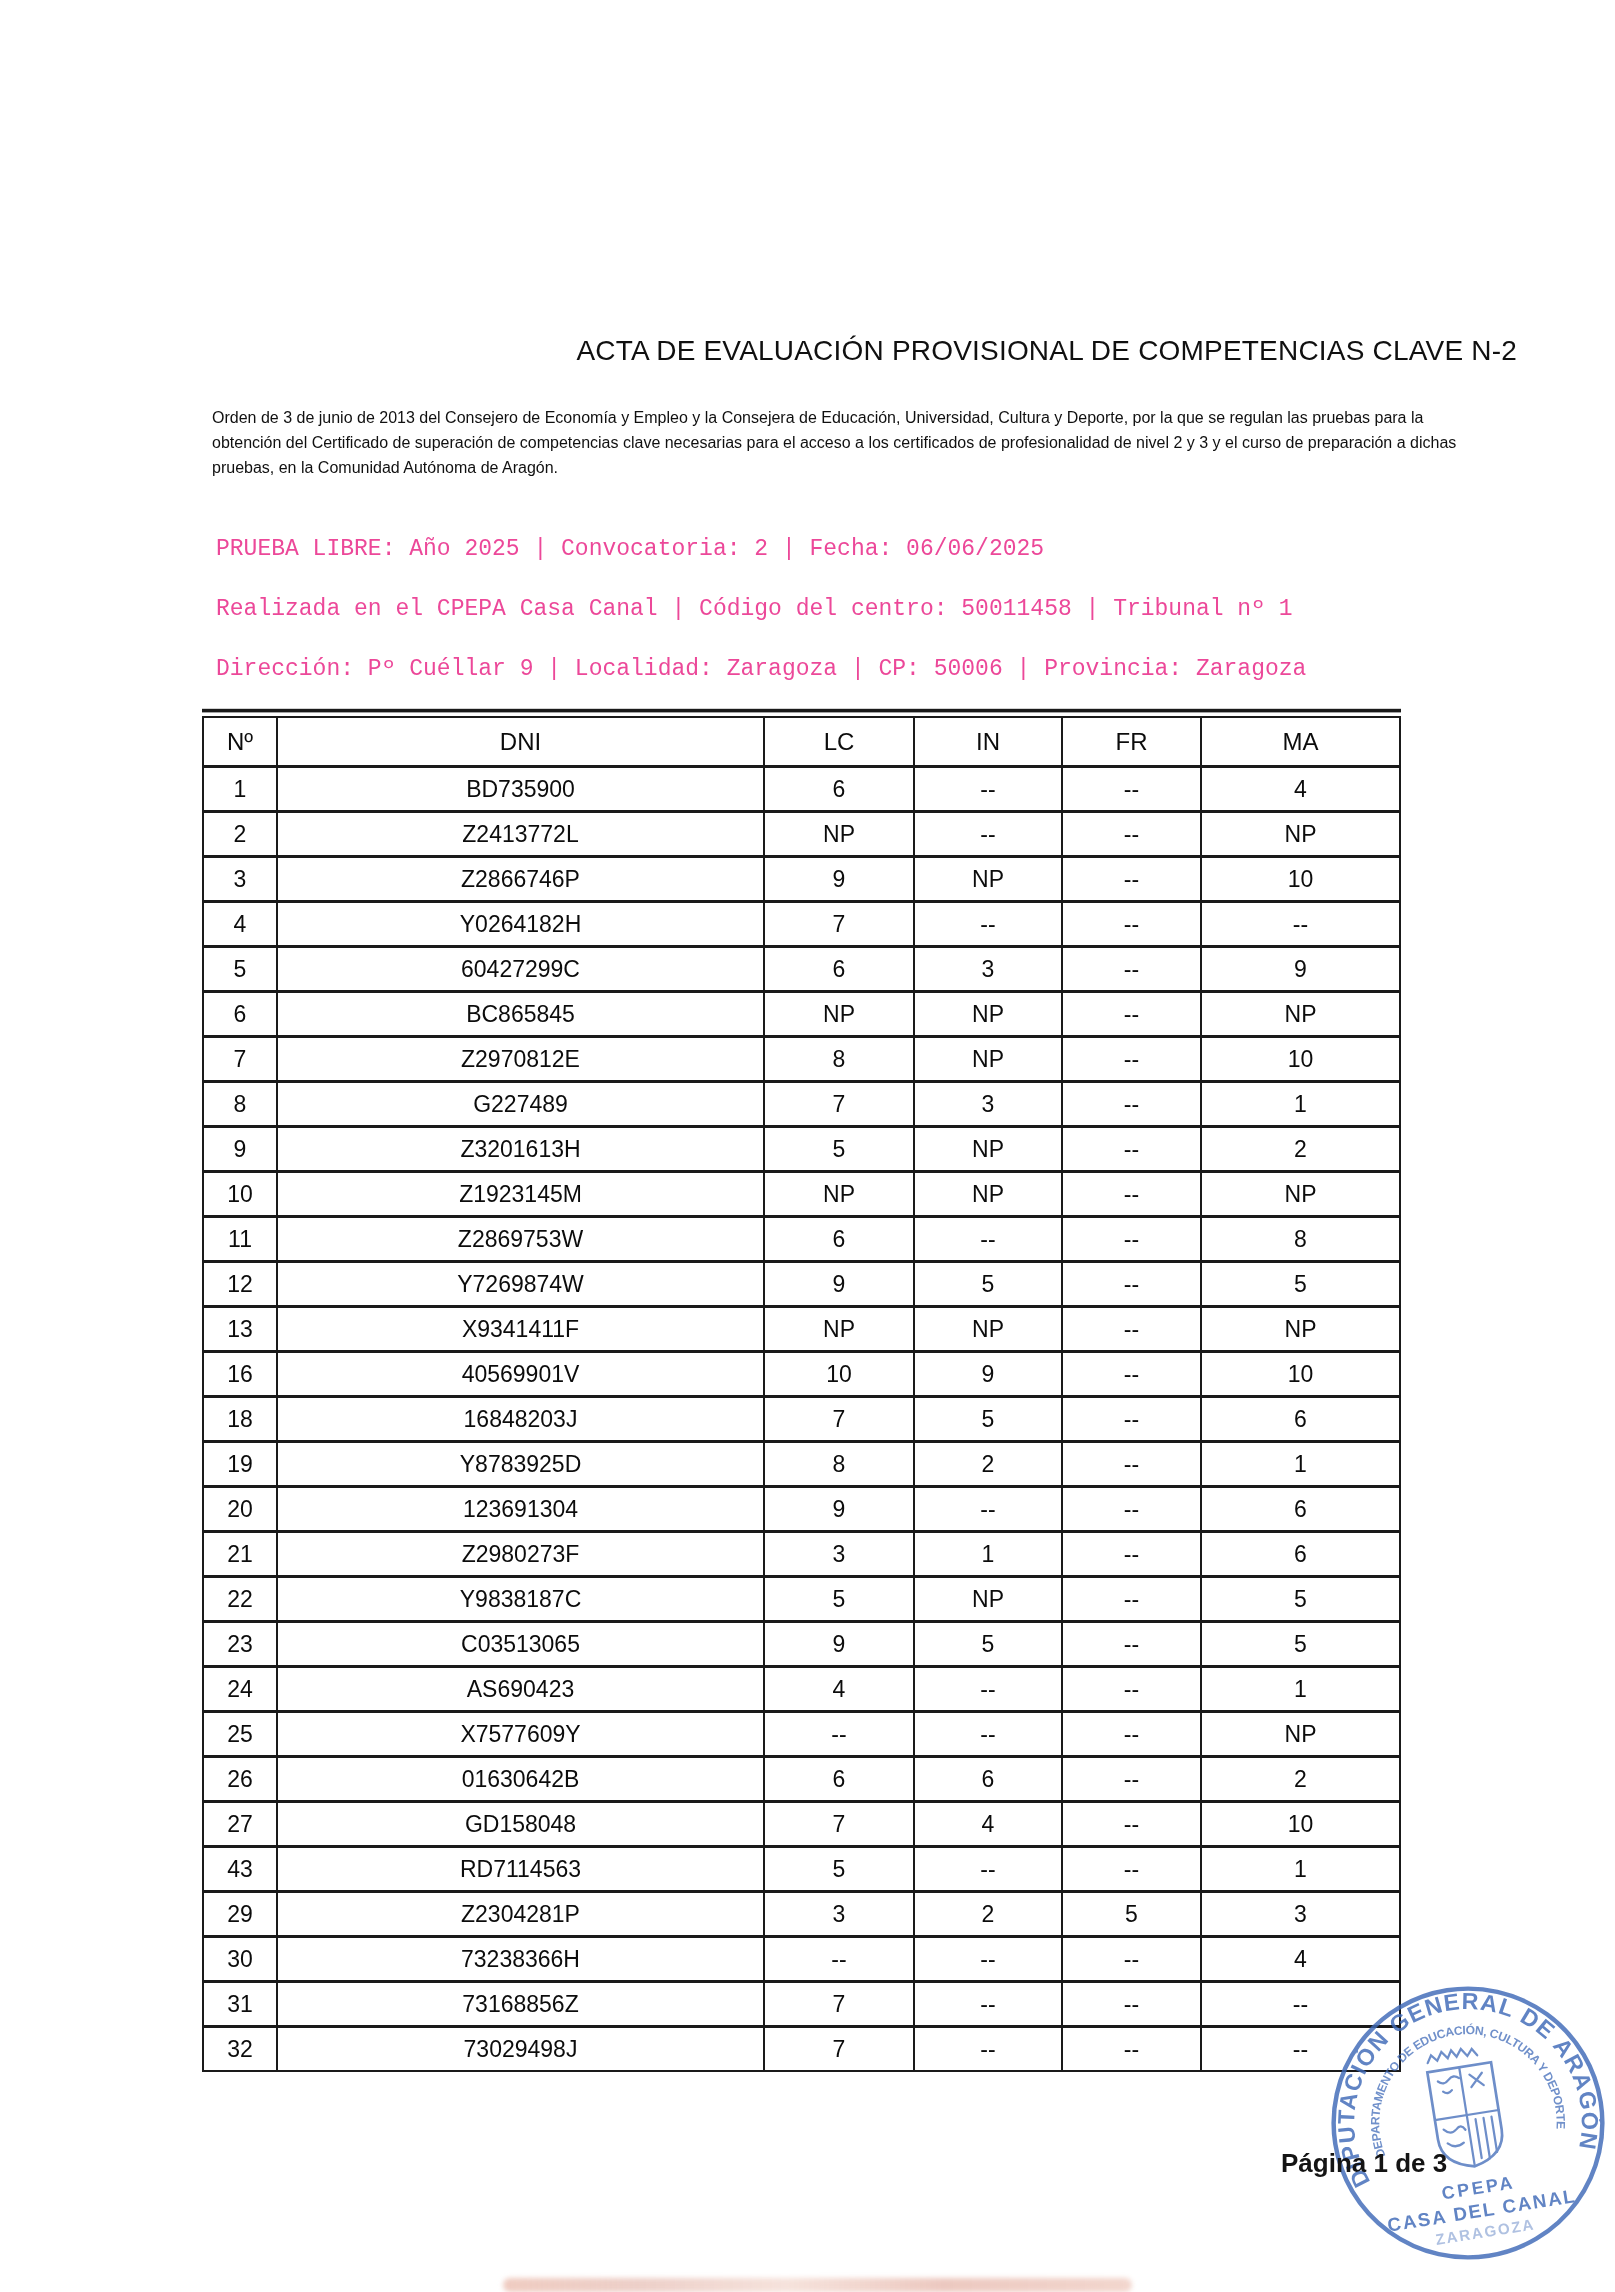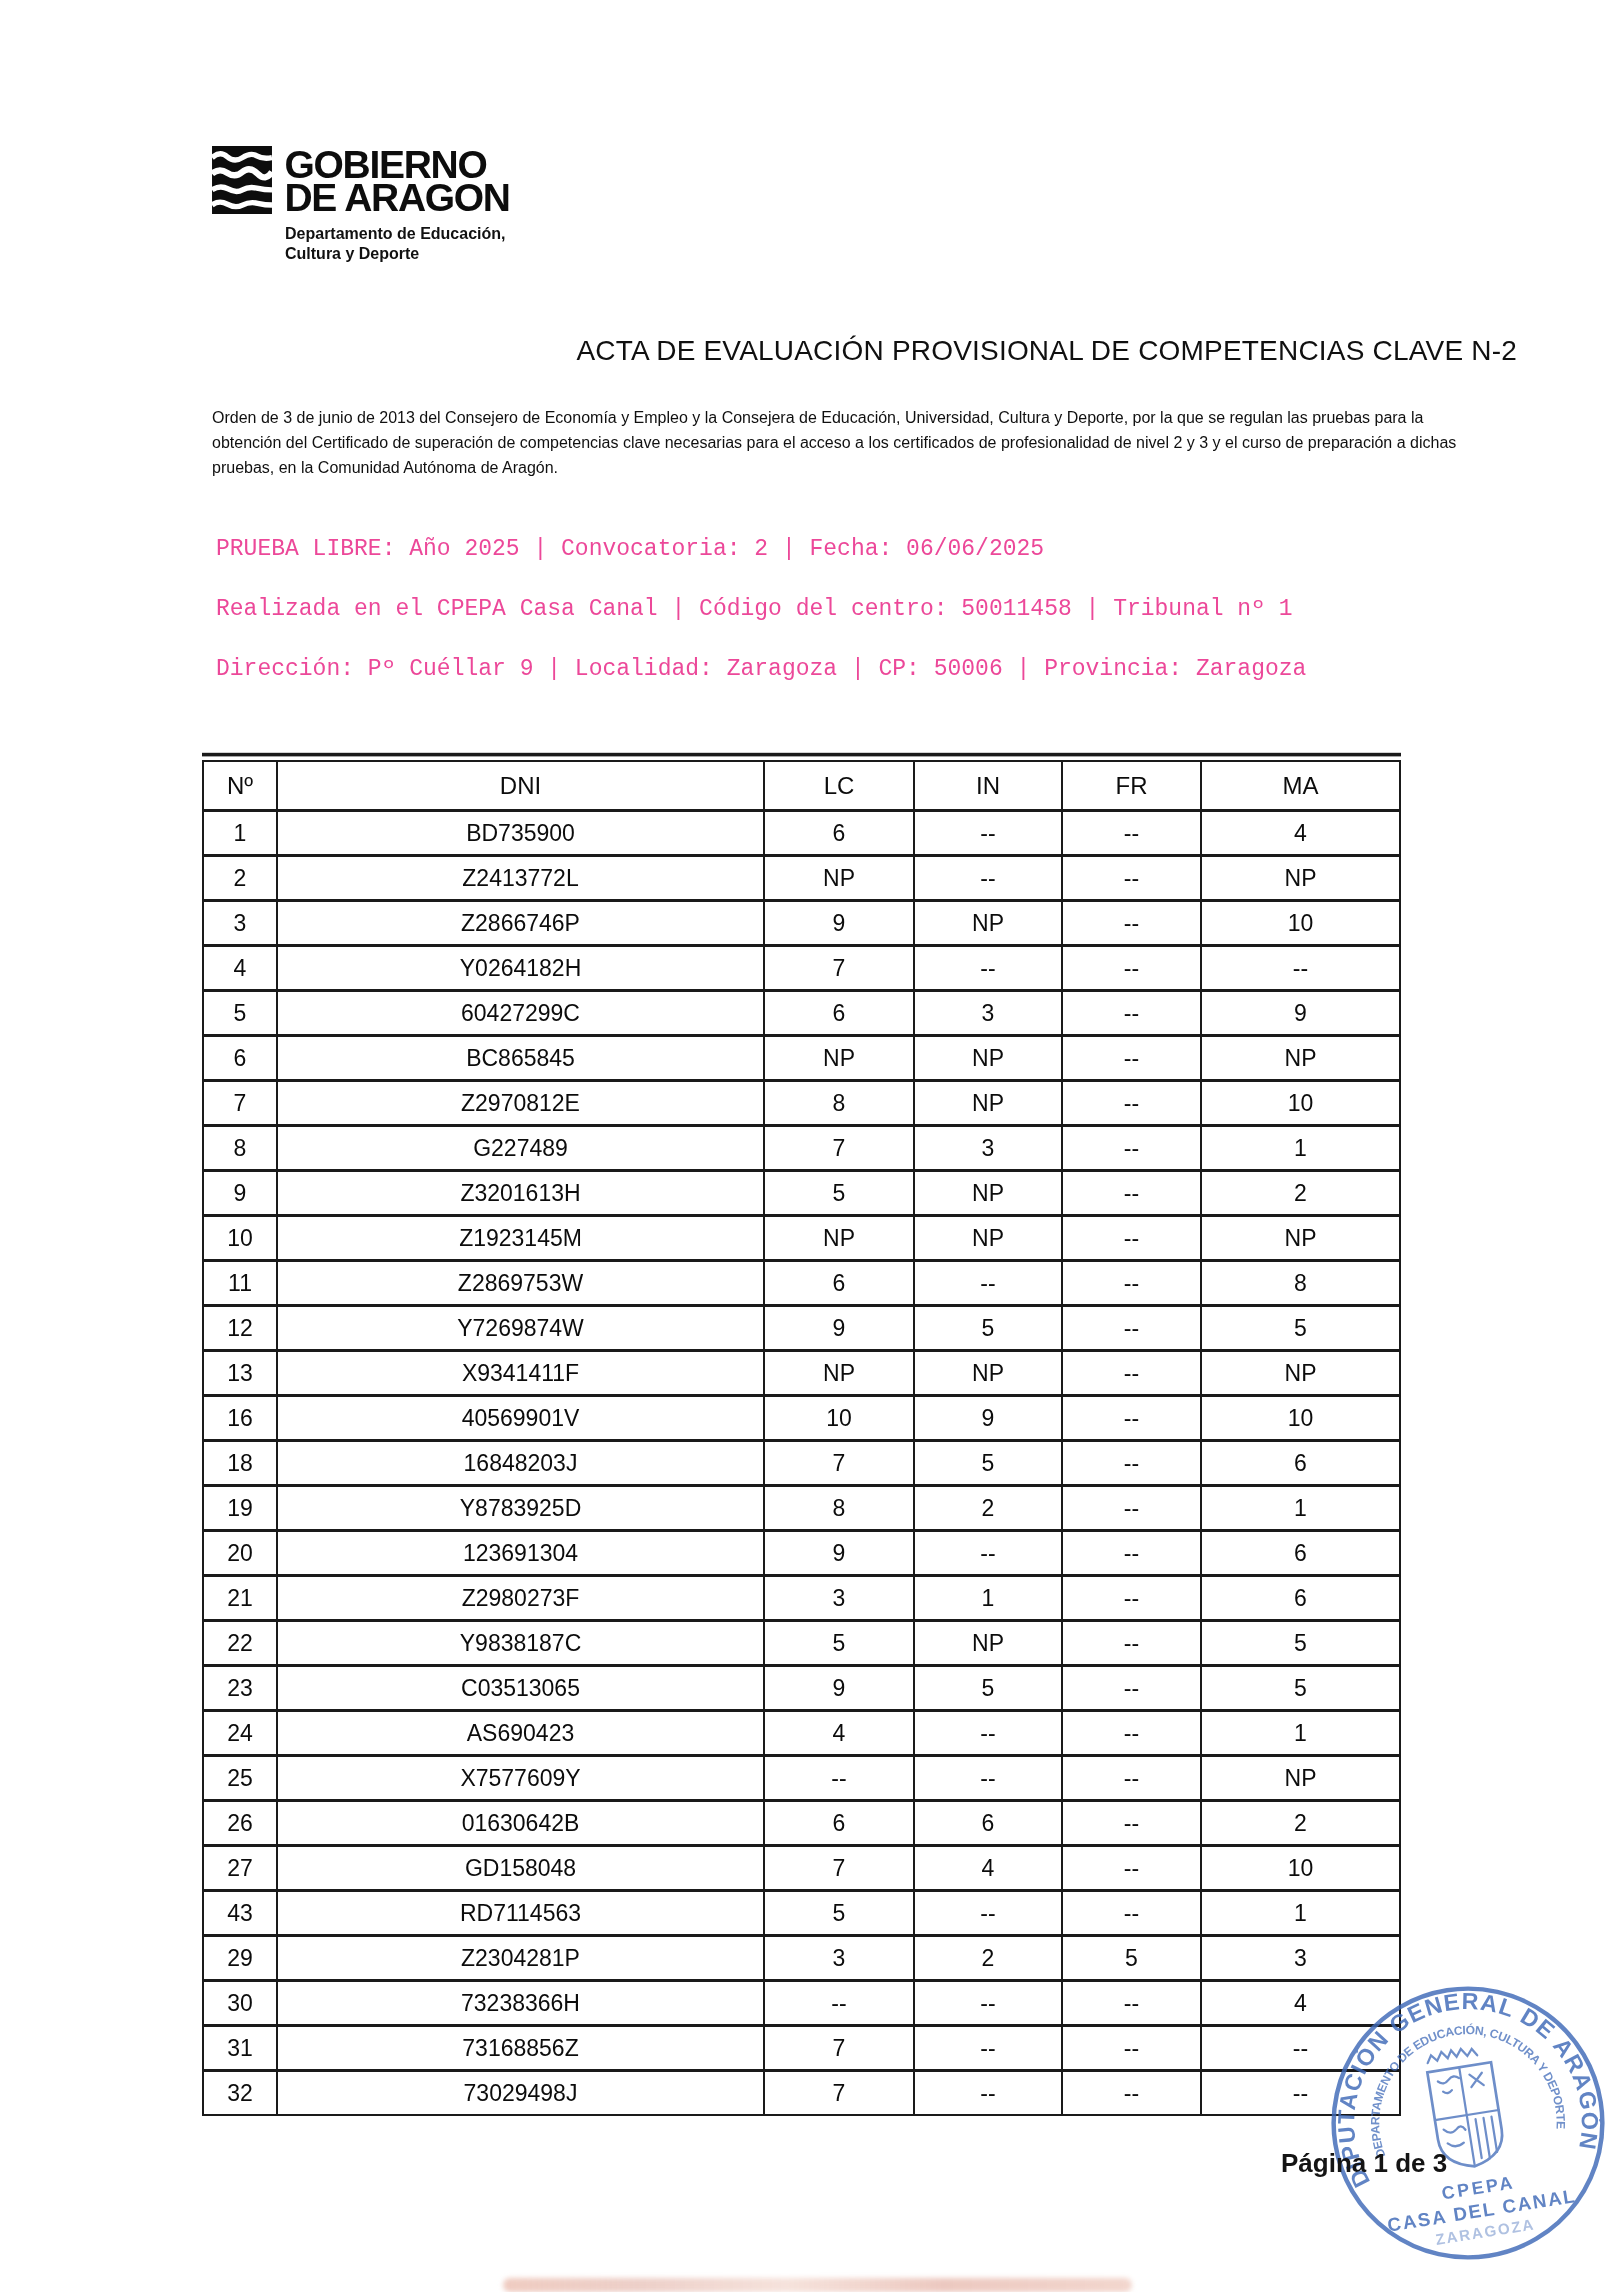--- a/index.html
+++ b/index.html
@@ -35,21 +35,20 @@
   }
   .info-line{position:absolute;left:216px;font-size:23px;color:#ec4899;font-family:Liberation Mono, monospace;}
   .info-1{top:536px;}
   .info-2{top:596px;}
   .info-3{top:656px;}
   
   .table-wrap{position:absolute;left:202px;top:716px;width:1197px;}
   table.results{
     width:100%;border-collapse:collapse;table-layout:fixed;
     box-shadow:0 -3.6px 0 0 #ffffff, 0 -7.2px 0 0 #1a1a1a;
-    margin-top:44px;
   }
   table.results th{
     height:45px;font-size:24px;font-weight:400;
     border:2.7px solid #1a1a1a;border-bottom-width:3.6px;
     text-align:center;vertical-align:middle;color:#0c0c0c;
   }
   table.results td{
     height:40px;font-size:23px;
     border:2.7px solid #1a1a1a;border-top-width:3.6px;
     text-align:center;vertical-align:middle;color:#0c0c0c;
@@ -74,39 +73,20 @@
       rgba(214,125,95,.22) 45%, rgba(200,95,70,.34) 70%,
       rgba(214,120,92,.30) 100%);
     filter:blur(2.7px);border-radius:7.2px;z-index:3;
   }
 </style>
 </head>
 <body>
 
 <div class="page">
 
-  <div class="logo-block">
-    <div class="logo-row">
-      <svg class="logo-mark" width="60" height="68" viewBox="0 0 67 76">
-        <rect x="0" y="0" width="67" height="76" fill="#0d0d0d"></rect>
-        <path d="M0 13 Q 9 5 17 12 T 34 13 T 50 11 T 67 13" stroke="#fff" stroke-width="6" fill="none"></path>
-        <path d="M0 31 Q 8 24 17 30 T 34 29 T 51 31 T 67 29" stroke="#fff" stroke-width="7" fill="none"></path>
-        <path d="M0 49 Q 9 43 18 48 T 34 49 T 50 47 T 67 49" stroke="#fff" stroke-width="6" fill="none"></path>
-        <path d="M0 66 Q 8 60 17 65 T 34 66 T 51 64 T 67 66" stroke="#fff" stroke-width="6" fill="none"></path>
-      </svg>
-      <div class="logo-word">
-        <div>GOBIERNO</div>
-        <div>DE ARAGON</div>
-      </div>
-    </div>
-    <div class="logo-dept">
-      <div>Departamento de Educación,</div>
-      <div>Cultura y Deporte</div>
-    </div>
-  </div>
 
   <div class="doc-title">ACTA DE EVALUACIÓN PROVISIONAL DE COMPETENCIAS CLAVE N-2</div>
 
   <div class="intro">Orden de 3 de junio de 2013 del Consejero de Economía y Empleo y la Consejera de Educación, Universidad, Cultura y Deporte, por la que se regulan las pruebas para la obtención del Certificado de superación de competencias clave necesarias para el acceso a los certificados de profesionalidad de nivel 2 y 3 y el curso de preparación a dichas pruebas, en la Comunidad Autónoma de Aragón.</div>
 
   <div class="info-line info-1">PRUEBA LIBRE: Año 2025 | Convocatoria: 2  | Fecha: 06/06/2025</div>
   <div class="info-line info-2">Realizada en el CPEPA Casa Canal | Código del centro: 50011458 | Tribunal nº 1</div>
   <div class="info-line info-3">Dirección: Pº Cuéllar 9 | Localidad: Zaragoza | CP: 50006 | Provincia: Zaragoza</div>
 
   <div class="table-wrap">

